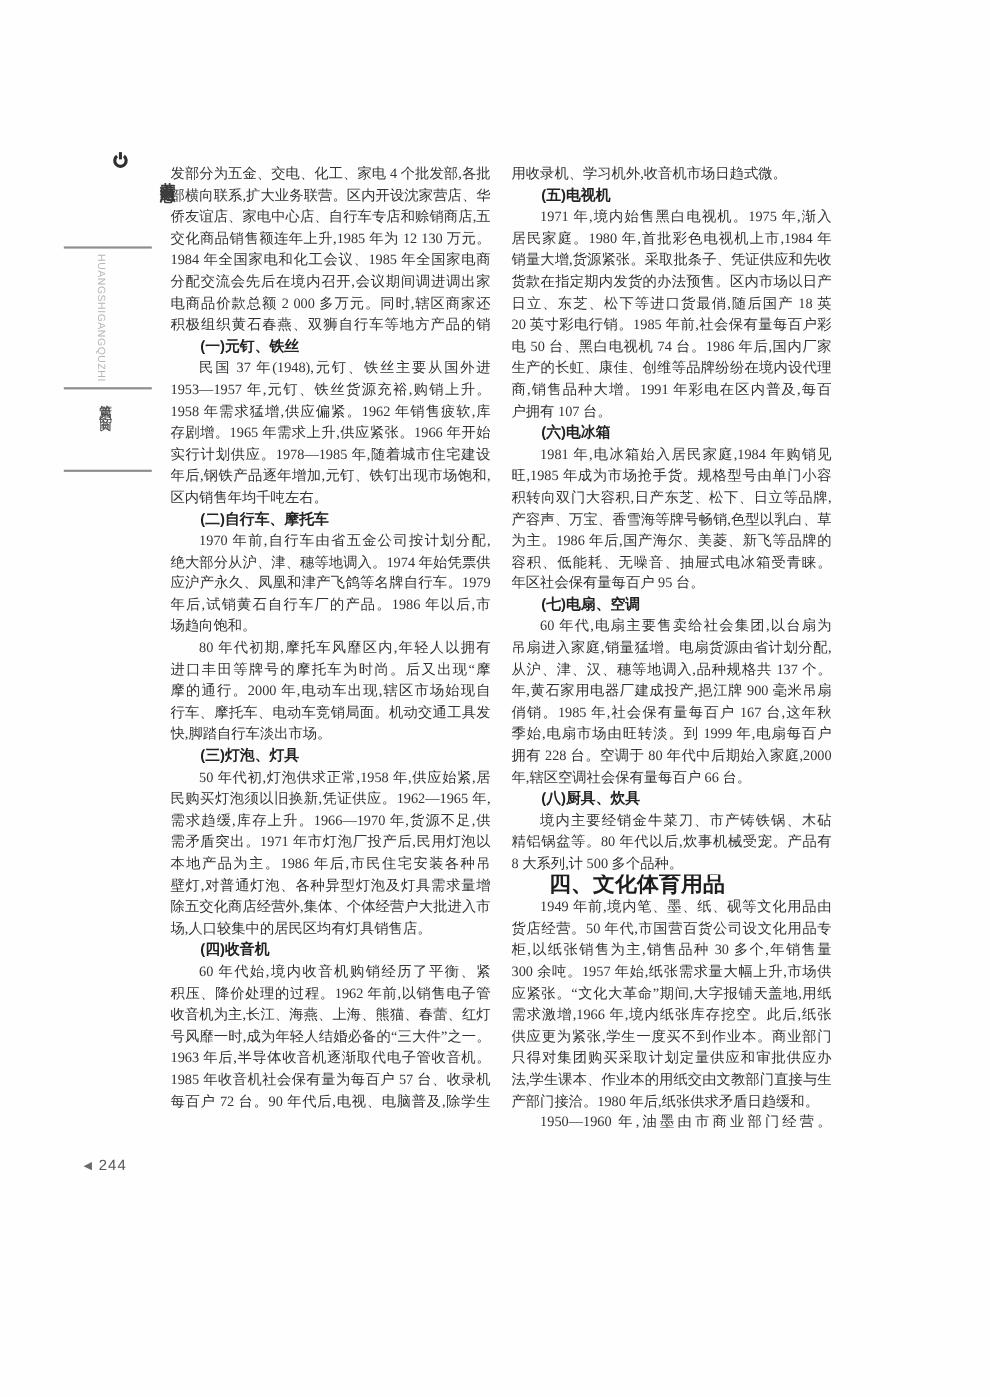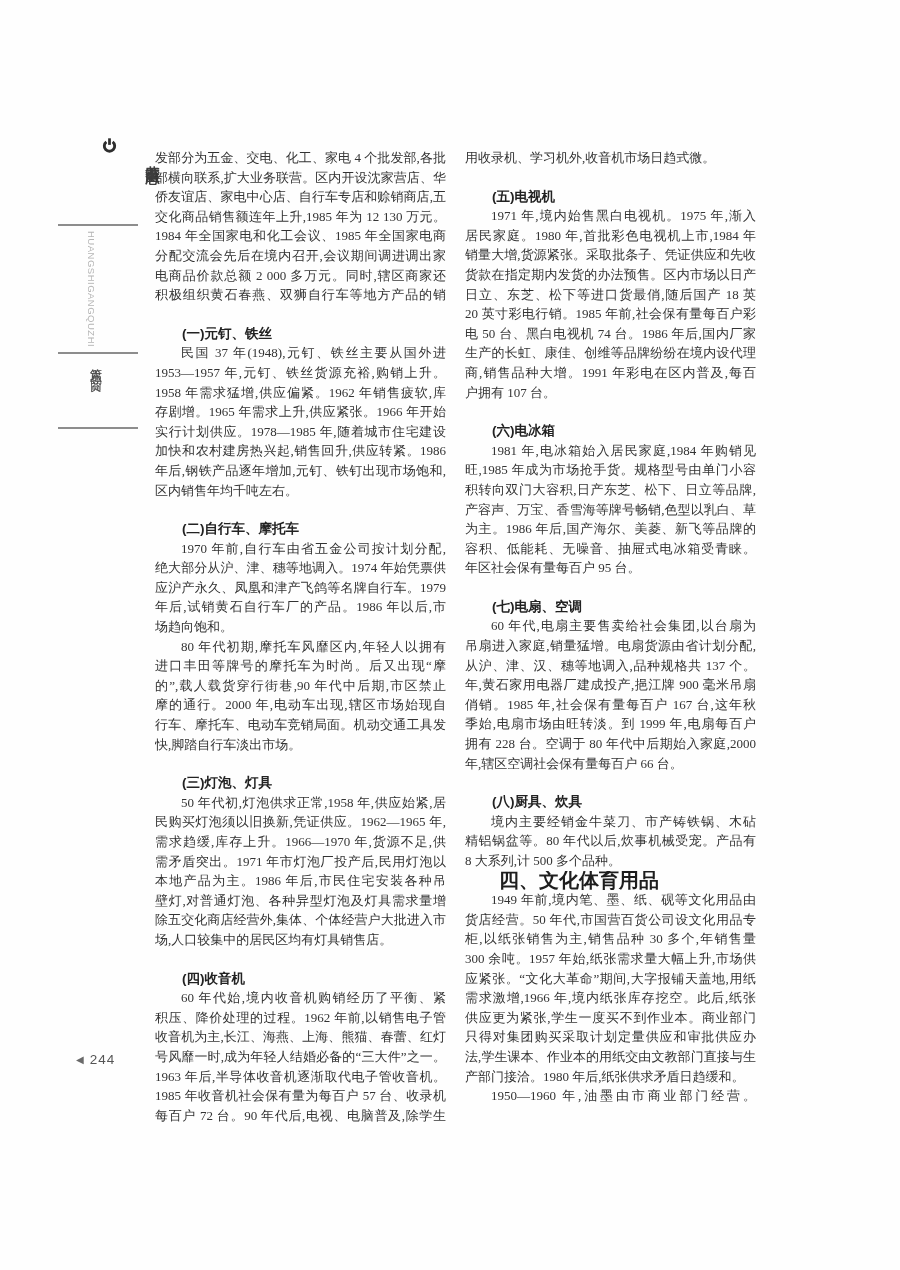--- a/index.html
+++ b/index.html
@@ -35,21 +35,21 @@
   .col-left{left:155px;}
   .col-right{left:465px;}
   .line{
     height:19.6px;line-height:19.6px;font-size:13px;color:#333;
     text-align:justify;text-align-last:justify;overflow:hidden;
   }
   .line.end{text-align-last:left;}
   .line.indent{text-indent:2em;}
   .line.h3{
     font-weight:bold;text-indent:2em;text-align-last:left;color:#222;
-    font-size:13.5px;font-family:"Liberation Sans","DejaVu Sans",sans-serif;margin-top:19px;
+    font-size:13.5px;font-family:"Liberation Sans","DejaVu Sans",sans-serif;
   }
   .line.h2{
     font-weight:bold;text-indent:1.7em;text-align-last:left;color:#1d1d1d;
     font-size:20px;font-family:"Liberation Sans","DejaVu Sans",sans-serif;
   }
   
   .pagenum{
     position:absolute;left:76px;top:1052px;font-size:13.5px;color:#555;
     font-family:"Liberation Sans","DejaVu Sans",sans-serif;letter-spacing:1px;
   }
@@ -83,32 +83,30 @@
       <div class="line body">1984 年全国家电和化工会议、1985 年全国家电商品</div>
       <div class="line body">分配交流会先后在境内召开,会议期间调进调出家</div>
       <div class="line body">电商品价款总额 2 000 多万元。同时,辖区商家还</div>
       <div class="line end">积极组织黄石春燕、双狮自行车等地方产品的销售。</div>
       <div class="line h3">(一)元钉、铁丝</div>
       <div class="line indent">民国 37 年(1948),元钉、铁丝主要从国外进口。</div>
       <div class="line body">1953—1957 年,元钉、铁丝货源充裕,购销上升。</div>
       <div class="line body">1958 年需求猛增,供应偏紧。1962 年销售疲软,库</div>
       <div class="line body">存剧增。1965 年需求上升,供应紧张。1966 年开始</div>
       <div class="line body">实行计划供应。1978—1985 年,随着城市住宅建设</div>
-      <div class="line body">加快和农村建房热兴起,销售回升,供应转紧。1986</div>
       <div class="line body">年后,钢铁产品逐年增加,元钉、铁钉出现市场饱和,</div>
       <div class="line end">区内销售年均千吨左右。</div>
       <div class="line h3">(二)自行车、摩托车</div>
       <div class="line indent">1970 年前,自行车由省五金公司按计划分配,</div>
       <div class="line body">绝大部分从沪、津、穗等地调入。1974 年始凭票供</div>
       <div class="line body">应沪产永久、凤凰和津产飞鸽等名牌自行车。1979</div>
       <div class="line body">年后,试销黄石自行车厂的产品。1986 年以后,市</div>
       <div class="line end">场趋向饱和。</div>
       <div class="line indent">80 年代初期,摩托车风靡区内,年轻人以拥有</div>
       <div class="line body">进口丰田等牌号的摩托车为时尚。后又出现“摩</div>
-      <div class="line body">的”,载人载货穿行街巷,90 年代中后期,市区禁止</div>
       <div class="line body">摩的通行。2000 年,电动车出现,辖区市场始现自</div>
       <div class="line body">行车、摩托车、电动车竞销局面。机动交通工具发展</div>
       <div class="line end">快,脚踏自行车淡出市场。</div>
       <div class="line h3">(三)灯泡、灯具</div>
       <div class="line indent">50 年代初,灯泡供求正常,1958 年,供应始紧,居</div>
       <div class="line body">民购买灯泡须以旧换新,凭证供应。1962—1965 年,</div>
       <div class="line body">需求趋缓,库存上升。1966—1970 年,货源不足,供</div>
       <div class="line body">需矛盾突出。1971 年市灯泡厂投产后,民用灯泡以</div>
       <div class="line body">本地产品为主。1986 年后,市民住宅安装各种吊灯、</div>
       <div class="line body">壁灯,对普通灯泡、各种异型灯泡及灯具需求量增加,</div>

